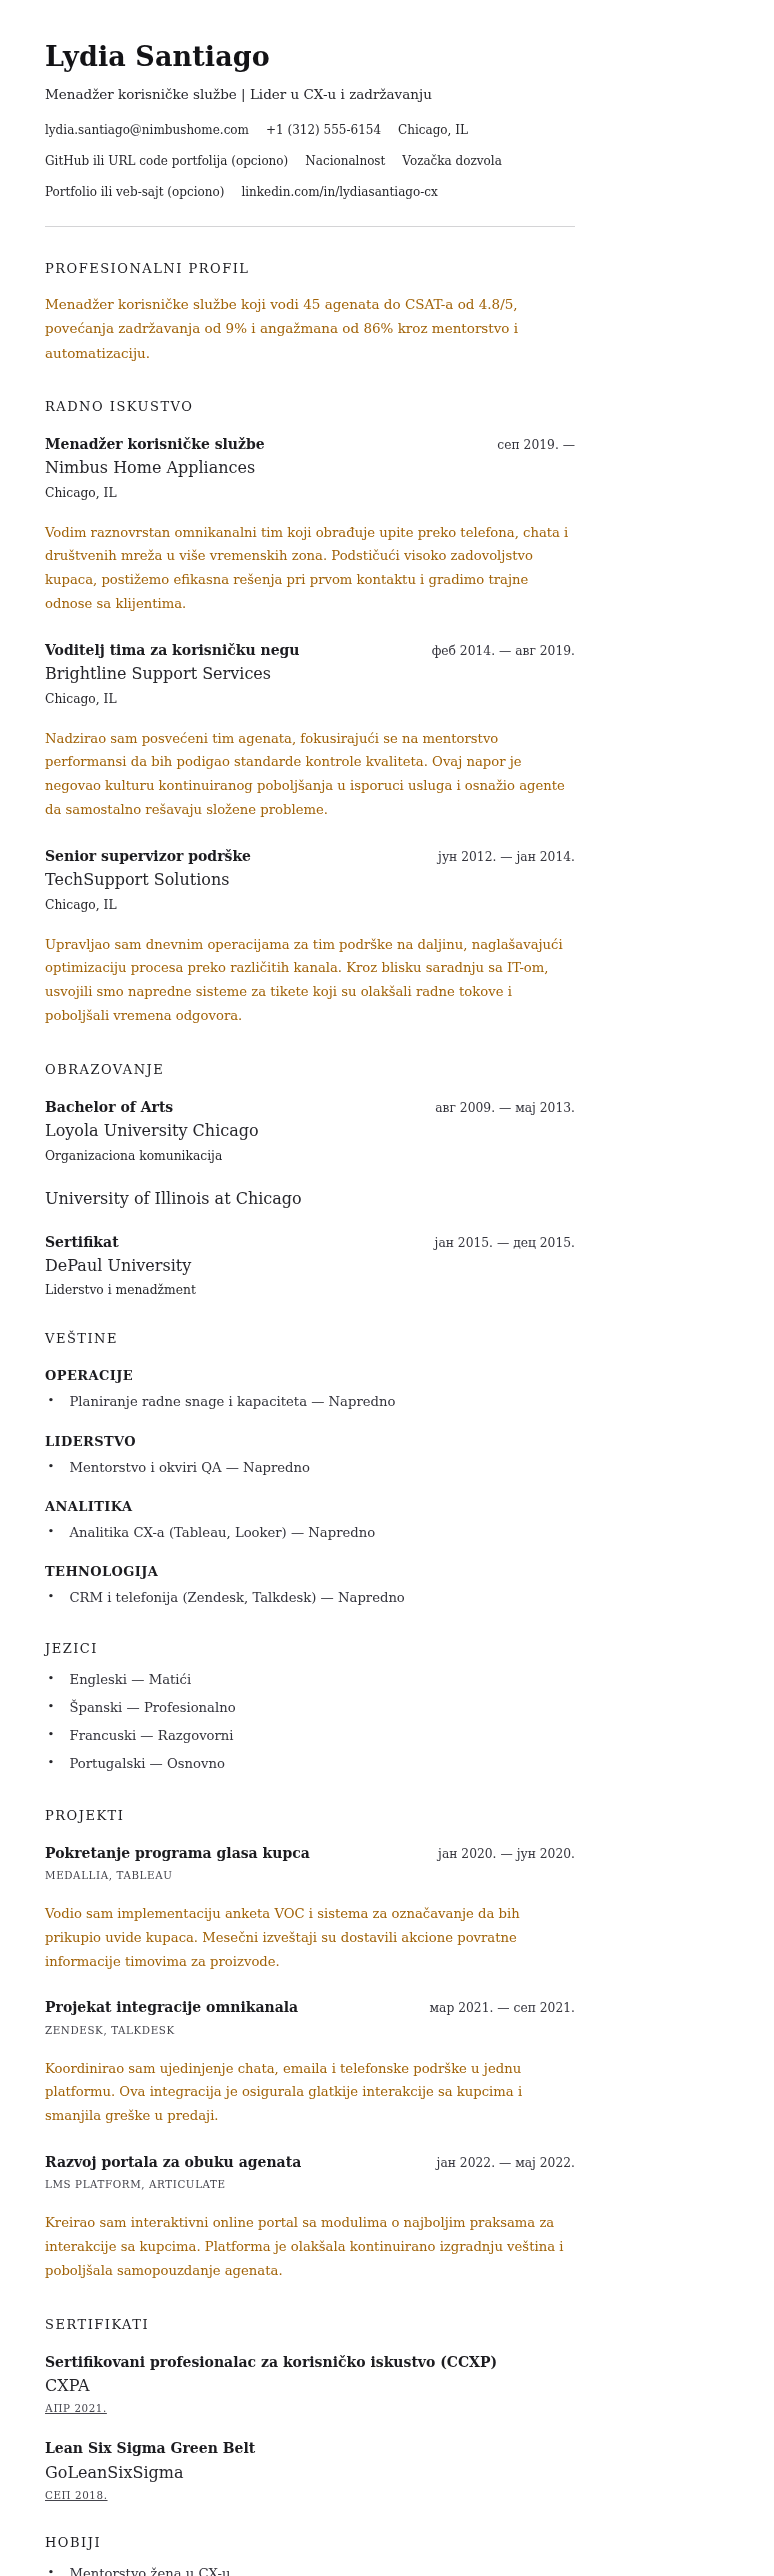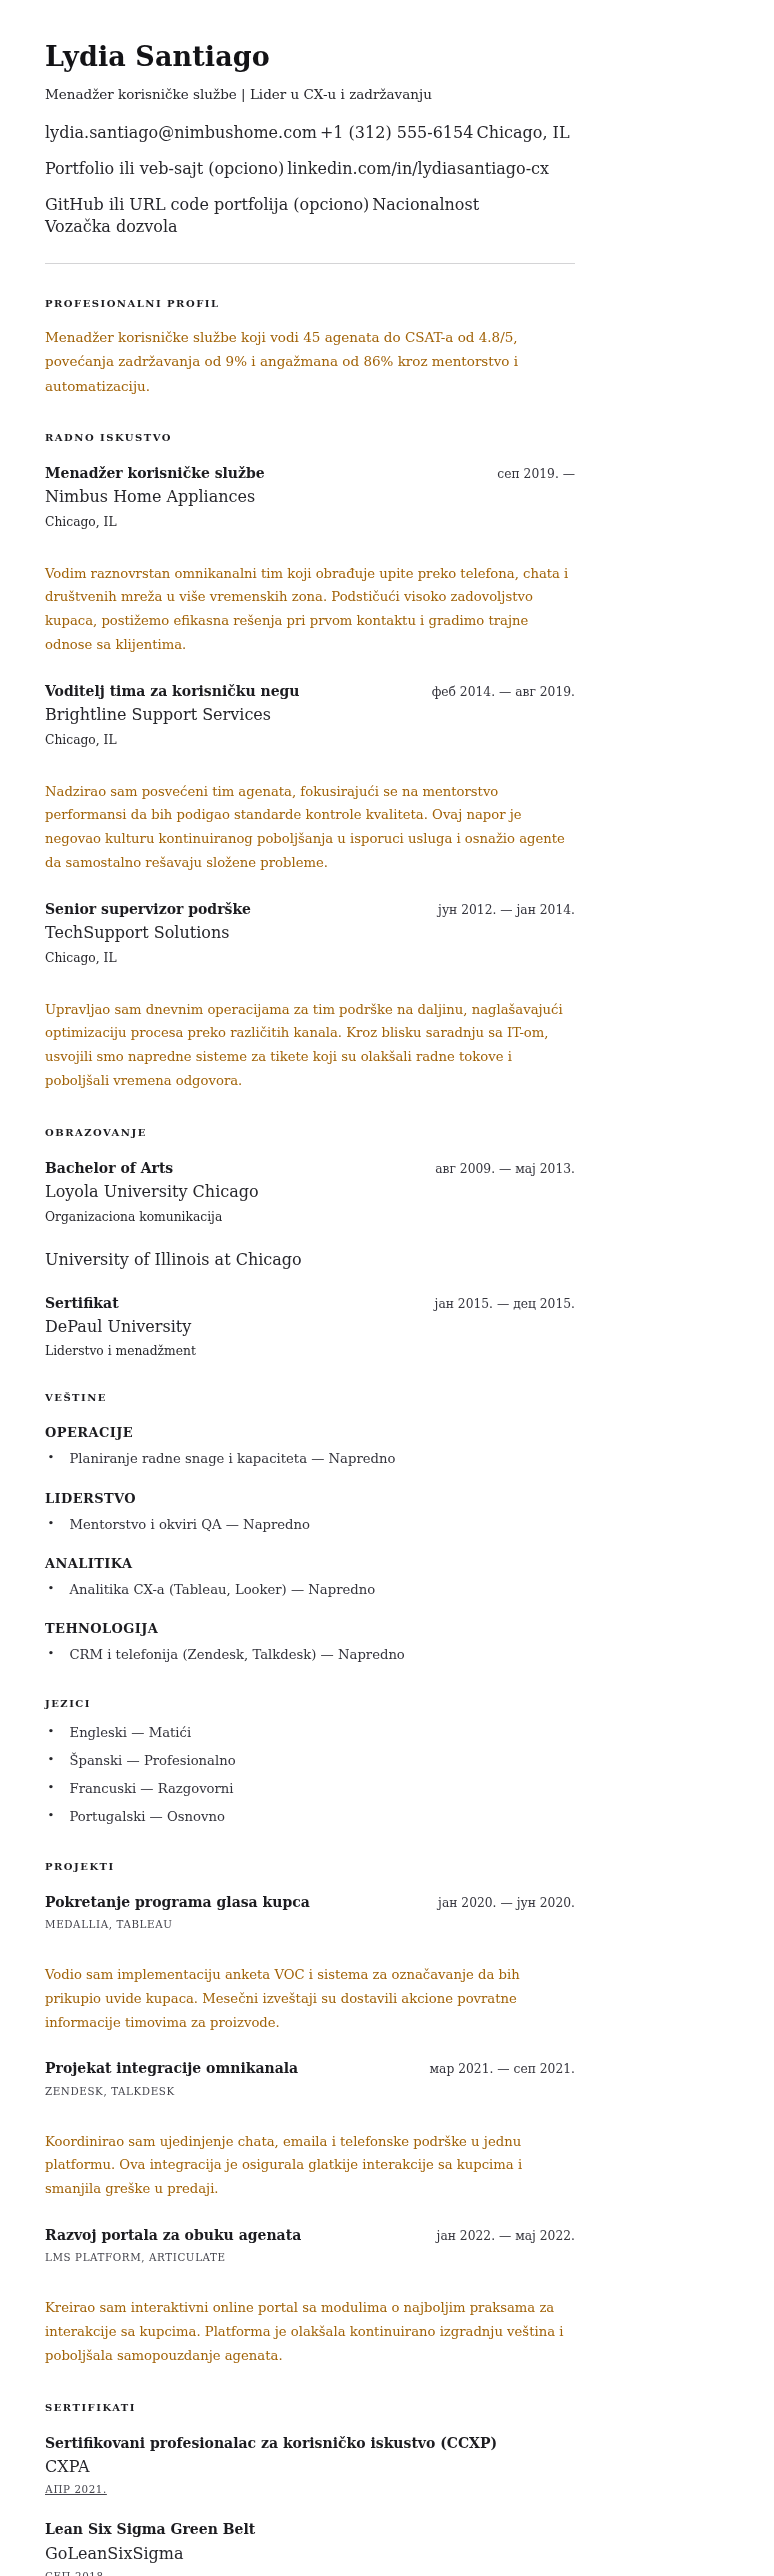--- a/index.html
+++ b/index.html
@@ -32,37 +32,37 @@
     letter-spacing: 0.1px;
   }
   .subtitle {
     margin: 14px 0 0 0;
     font-size: 13.5px;
     color: #26262b;
   }
   .contact-row {
     display: flex;
     flex-wrap: wrap;
-    gap: 3px;
+    gap: 17px;
     margin-top: 17.4px;
-    font-size: 16px;
+    font-size: 12px;
     color: #26262b;
   }
   .contact-row:first-of-type { margin-top: 20.6px; }
   .divider {
     border: none;
     border-top: 1.3px solid #d4d4d6;
     margin: 27px 0 0 0;
   }
 
   
   .section-label {
     margin: 34px 0 0 0;
-    font-size: 10px;
-    font-weight: 700;
+    font-size: 13px;
+    font-weight: 400;
     letter-spacing: 1.5px;
     color: #1c1c20;
   }
   .body-text {
     margin: 15.5px 0 0 0;
     font-size: 13.5px;
     line-height: 1.8;
     color: #a16207;
   }
 
@@ -90,21 +90,21 @@
   .entry-org {
     margin: 6.5px 0 0 0;
     font-size: 16px;
     color: #26262b;
   }
   .entry-loc {
     margin: 8.4px 0 0 0;
     font-size: 12.3px;
     color: #26262b;
   }
-  .entry-desc { margin-top: 33px; font-size: 13.2px; }
+  .entry-desc { margin-top: 21px; font-size: 13.2px; }
 
   .entry-tools {
     margin: 8.4px 0 0 0;
     font-size: 10.3px;
     letter-spacing: 0.6px;
     color: #45454d;
   }
   .cert-date {
     margin: 7px 0 0 0;
     font-size: 10.3px;
@@ -151,27 +151,27 @@
   <header>
     <h1 class="name">Lydia Santiago</h1>
     <p class="subtitle">Menadžer korisničke službe | Lider u CX-u i zadržavanju</p>
 
     <div class="contact-row">
       <span>lydia.santiago@nimbushome.com</span>
       <span>+1 (312) 555-6154</span>
       <span>Chicago, IL</span>
     </div>
     <div class="contact-row">
-      <span>Portfolio ili veb-sajt (opciono)</span>
-      <span>linkedin.com/in/lydiasantiago-cx</span>
-    </div>
-    <div class="contact-row">
       <span>GitHub ili URL code portfolija (opciono)</span>
       <span>Nacionalnost</span>
       <span>Vozačka dozvola</span>
+    </div>
+    <div class="contact-row">
+      <span>Portfolio ili veb-sajt (opciono)</span>
+      <span>linkedin.com/in/lydiasantiago-cx</span>
     </div>
   </header>
 
   <hr class="divider">
 
   <section>
     <h2 class="section-label">PROFESIONALNI PROFIL</h2>
     <p class="body-text">Menadžer korisničke službe koji vodi 45 agenata do CSAT-a od 4.8/5, povećanja zadržavanja od 9% i angažmana od 86% kroz mentorstvo i automatizaciju.</p>
   </section>
 

